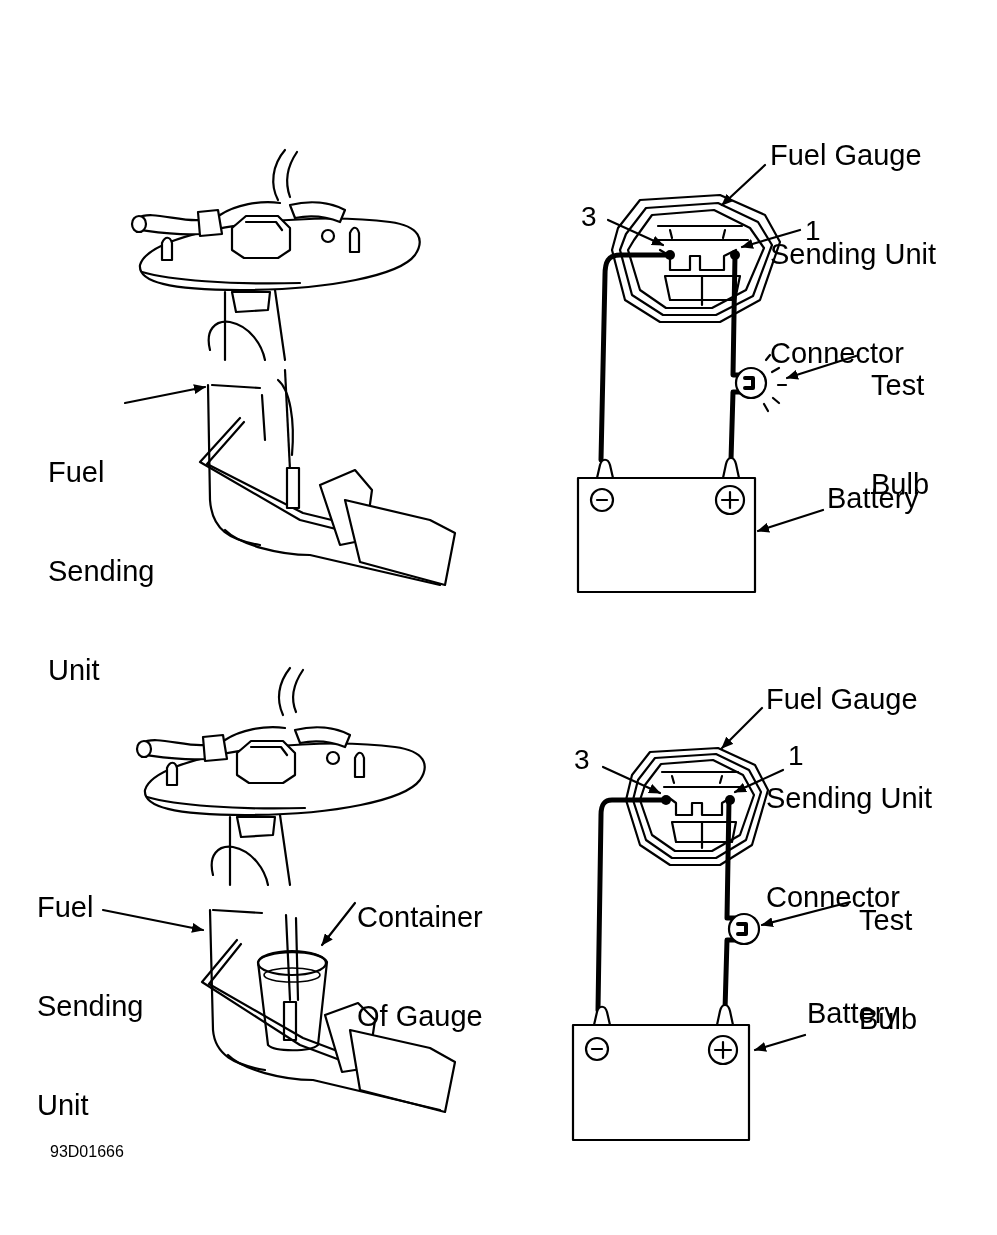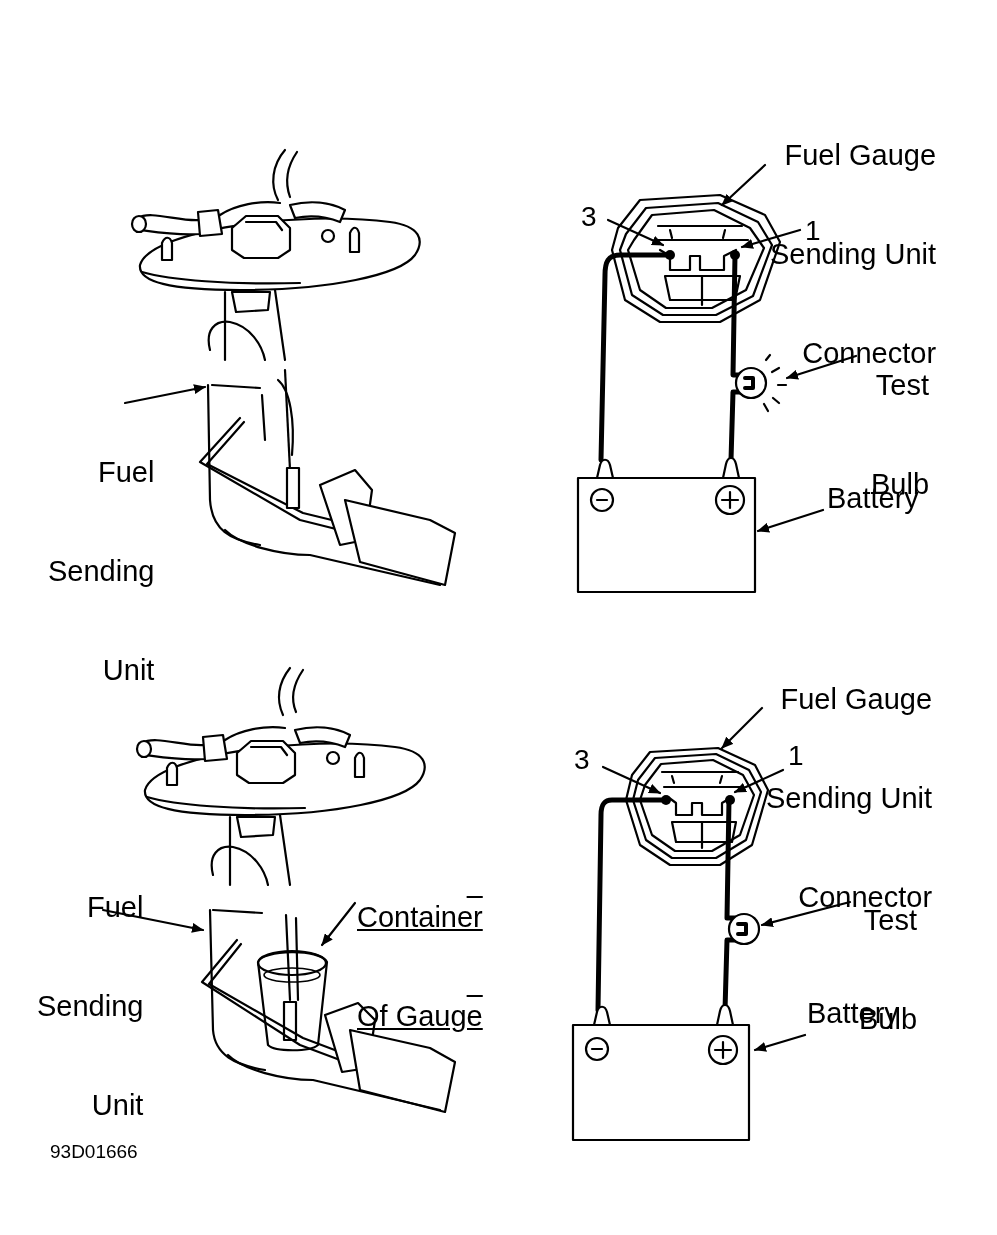--- a/index.html
+++ b/index.html
@@ -1,19 +1,19 @@
 <!DOCTYPE html>
 <html><head>
 <meta charset="utf-8">
 <style>
   html, body { margin:0; padding:0; background:#ffffff; }
   body { width:997px; height:1235px; position:relative; overflow:hidden; font-family:"Liberation Sans", sans-serif; color:#000; }
-  .lbl { position:absolute; font-size:29px; line-height:33px; white-space:pre; color:#000; font-family:"Liberation Sans", sans-serif;text-align:right; }
+  .lbl { position:absolute; font-size:29px; line-height:33px; white-space:pre; color:#000; font-family:"Liberation Sans", sans-serif; }
   .num { position:absolute; font-size:28px; line-height:30px; color:#000; font-family:"Liberation Sans", sans-serif; }
-  .code { position:absolute; font-size:19px; line-height:24px; color:#000; font-family:"Liberation Sans", sans-serif; }
+  .code { position:absolute; font-size:16px; line-height:24px; color:#000; font-family:"Liberation Sans", sans-serif; }
   svg { position:absolute; left:0; top:0; }
   .stk { fill:none; stroke:#000; stroke-width:2.2; stroke-linejoin:round; stroke-linecap:round; }
   .thk { fill:none; stroke:#000; stroke-width:5; stroke-linejoin:round; stroke-linecap:round; }
   .thin { fill:none; stroke:#000; stroke-width:1.6; }
   .wf { fill:#fff; stroke:#000; stroke-width:2.2; stroke-linejoin:round; }
 </style>
 </head>
 <body>
 
 <svg width="997" height="1235" viewBox="0 0 997 1235">
@@ -204,21 +204,21 @@
   <div>Test</div>
   <div>Bulb</div>
 </div>
 <div class="lbl" style="left:827px;top:482px;">Battery</div>
 
 <div class="lbl" style="left:37px;top:825px;">
   <div>Fuel</div>
   <div>Sending</div>
   <div>Unit</div>
 </div>
-<div class="lbl" style="left:357px;top:835px;text-decoration:underline;">
+<div class="lbl" style="left:357px;top:835px;">
   <div>Container</div>
   <div>Of Gauge</div>
 </div>
 <div class="lbl" style="left:766px;top:617px;">
   <div>Fuel Gauge</div>
   <div>Sending Unit</div>
   <div>Connector</div>
 </div>
 <div class="num" style="left:574px;top:745px;">3</div>
 <div class="num" style="left:788px;top:741px;">1</div>

